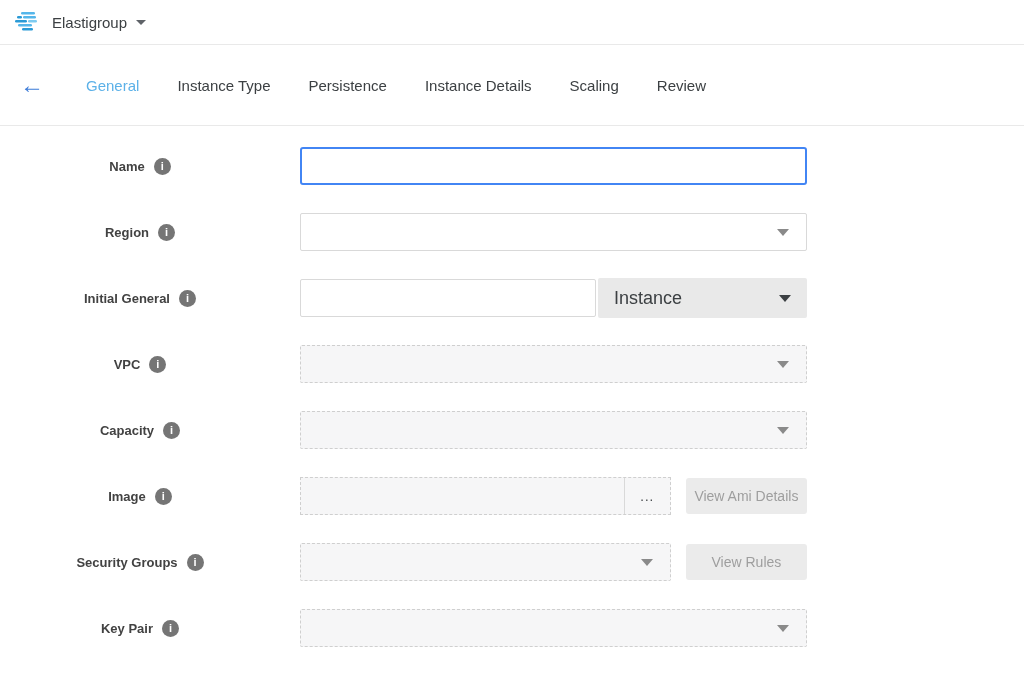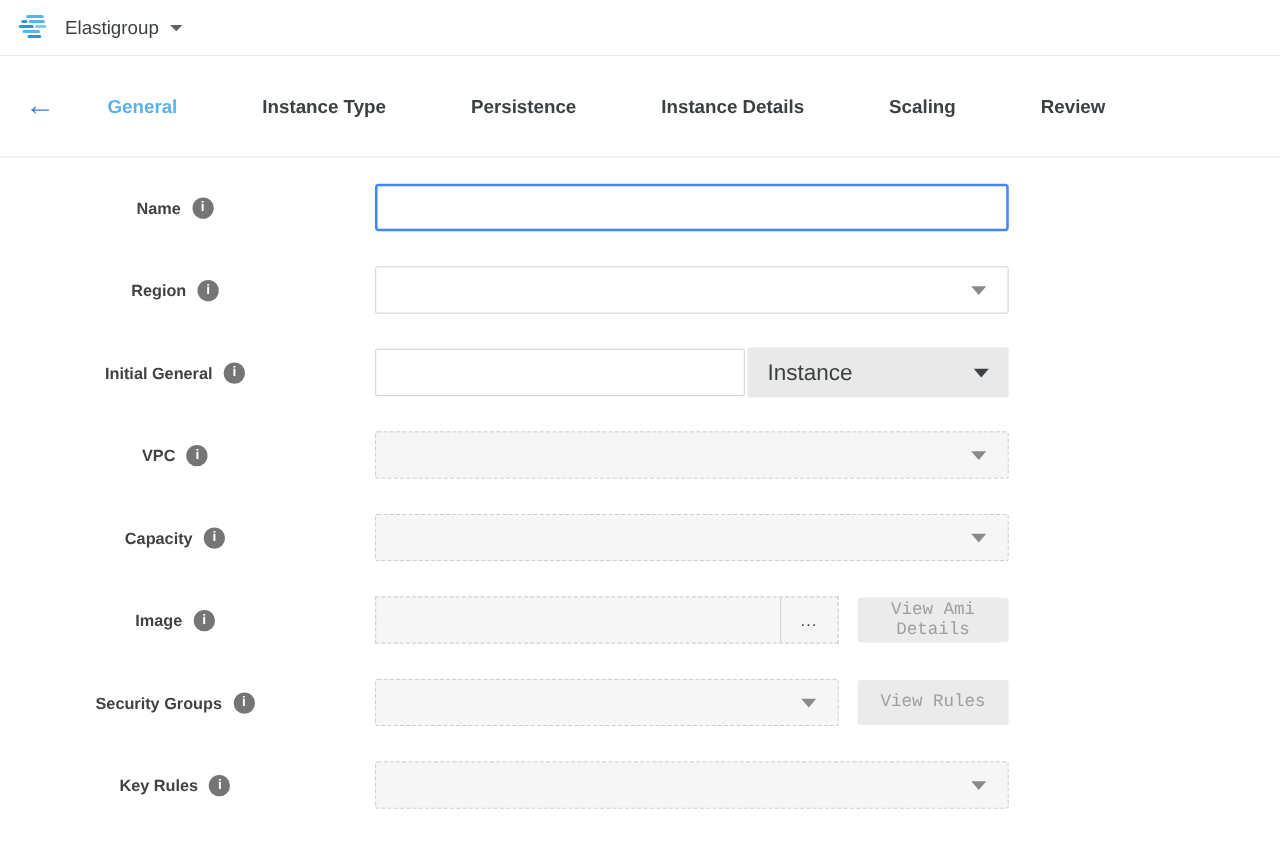--- a/index.html
+++ b/index.html
@@ -37,24 +37,23 @@
     color: #3d7cd8;
     font-size: 24px;
     line-height: 1;
     margin-right: 42px;
     cursor: pointer;
     user-select: none;
   }
   .tab {
     font-size: 15px;
     color: #3c4043;
-    margin-right: 68px;
+    margin-right: 38px;
     cursor: pointer;
     white-space: nowrap;
-    font-weight: bold;
   }
   .tab.active { color: #5cb1e8; }
 
   
   .form-area { padding-top: 21px; }
   .form-row {
     display: flex;
     align-items: center;
     height: 38px;
     margin-bottom: 28px;
@@ -173,21 +172,21 @@
   }
 
   .side-button {
     margin-left: 15px;
     width: 166px; height: 36px;
     background: #ebebeb;
     color: #9e9e9e;
     border: none;
     border-radius: 3px;
     font-size: 14px;
-    font-family: Liberation Mono, monospace;
+    font-family: Liberation Sans, sans-serif;
     cursor: pointer;
   }
 </style>
 </head>
 <body>
 
 <div class="app-header">
   <svg class="logo" viewBox="0 0 27 24">
     <rect x="7" y="2" width="14" height="2.4" rx="1.2" fill="#55b6ea"></rect>
     <rect x="3" y="6" width="5" height="2.4" rx="1.2" fill="#2a9ad6"></rect>
@@ -299,21 +298,21 @@
       <div class="select-box disabled">
         <span></span>
         <span class="caret-down"></span>
       </div>
       <button class="side-button">View Rules</button>
     </div>
   </div>
 
   <div class="form-row">
     <div class="label-cell">
-      <span class="field-label">Key Rules</span>
+      <span class="field-label">Key Pair</span>
       <span class="info-icon">i</span>
     </div>
     <div class="field-cell">
       <div class="select-box disabled">
         <span></span>
         <span class="caret-down"></span>
       </div>
     </div>
   </div>
 

